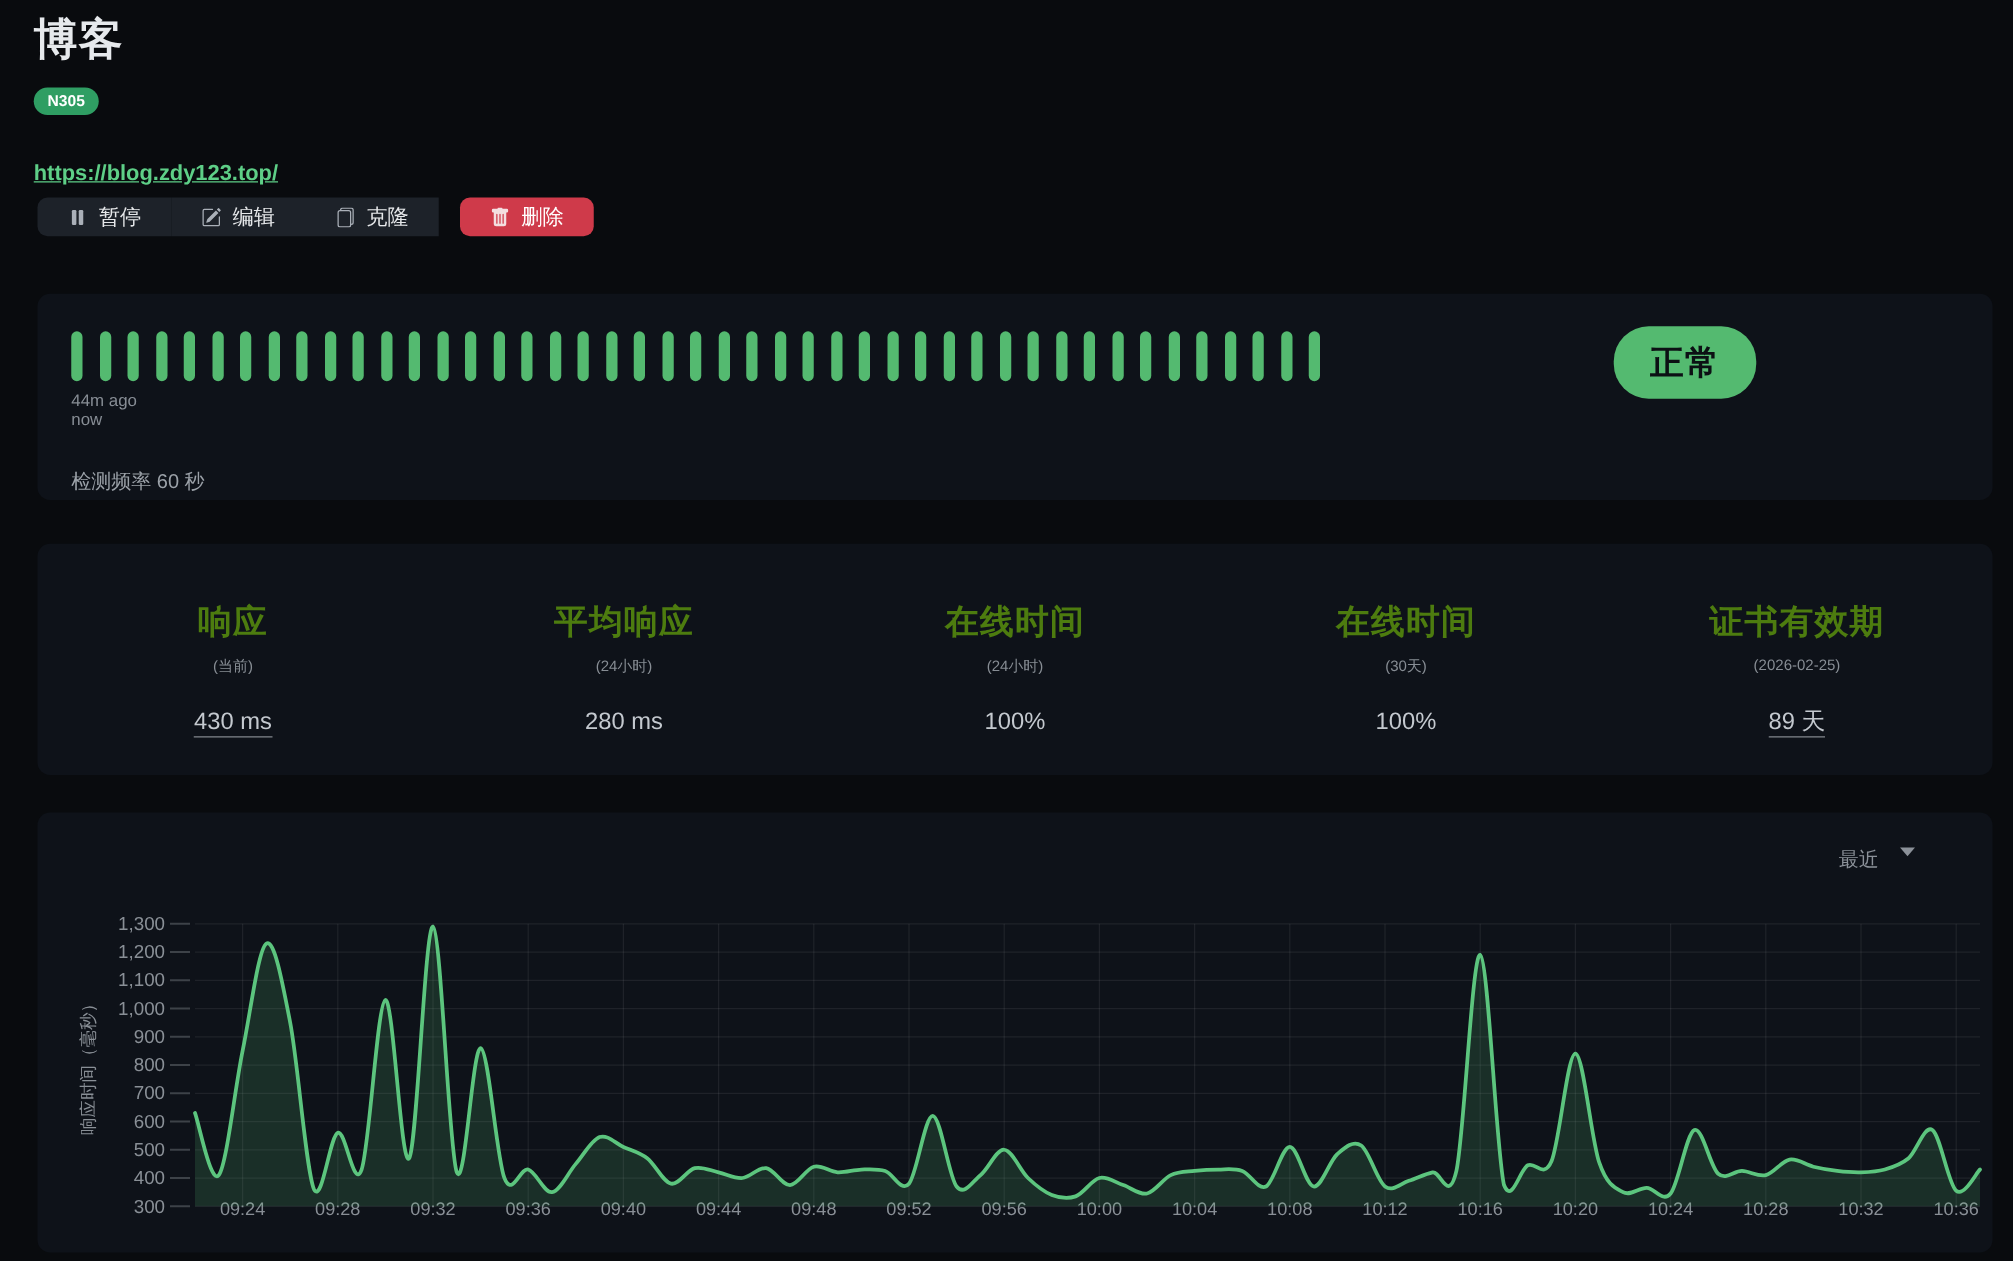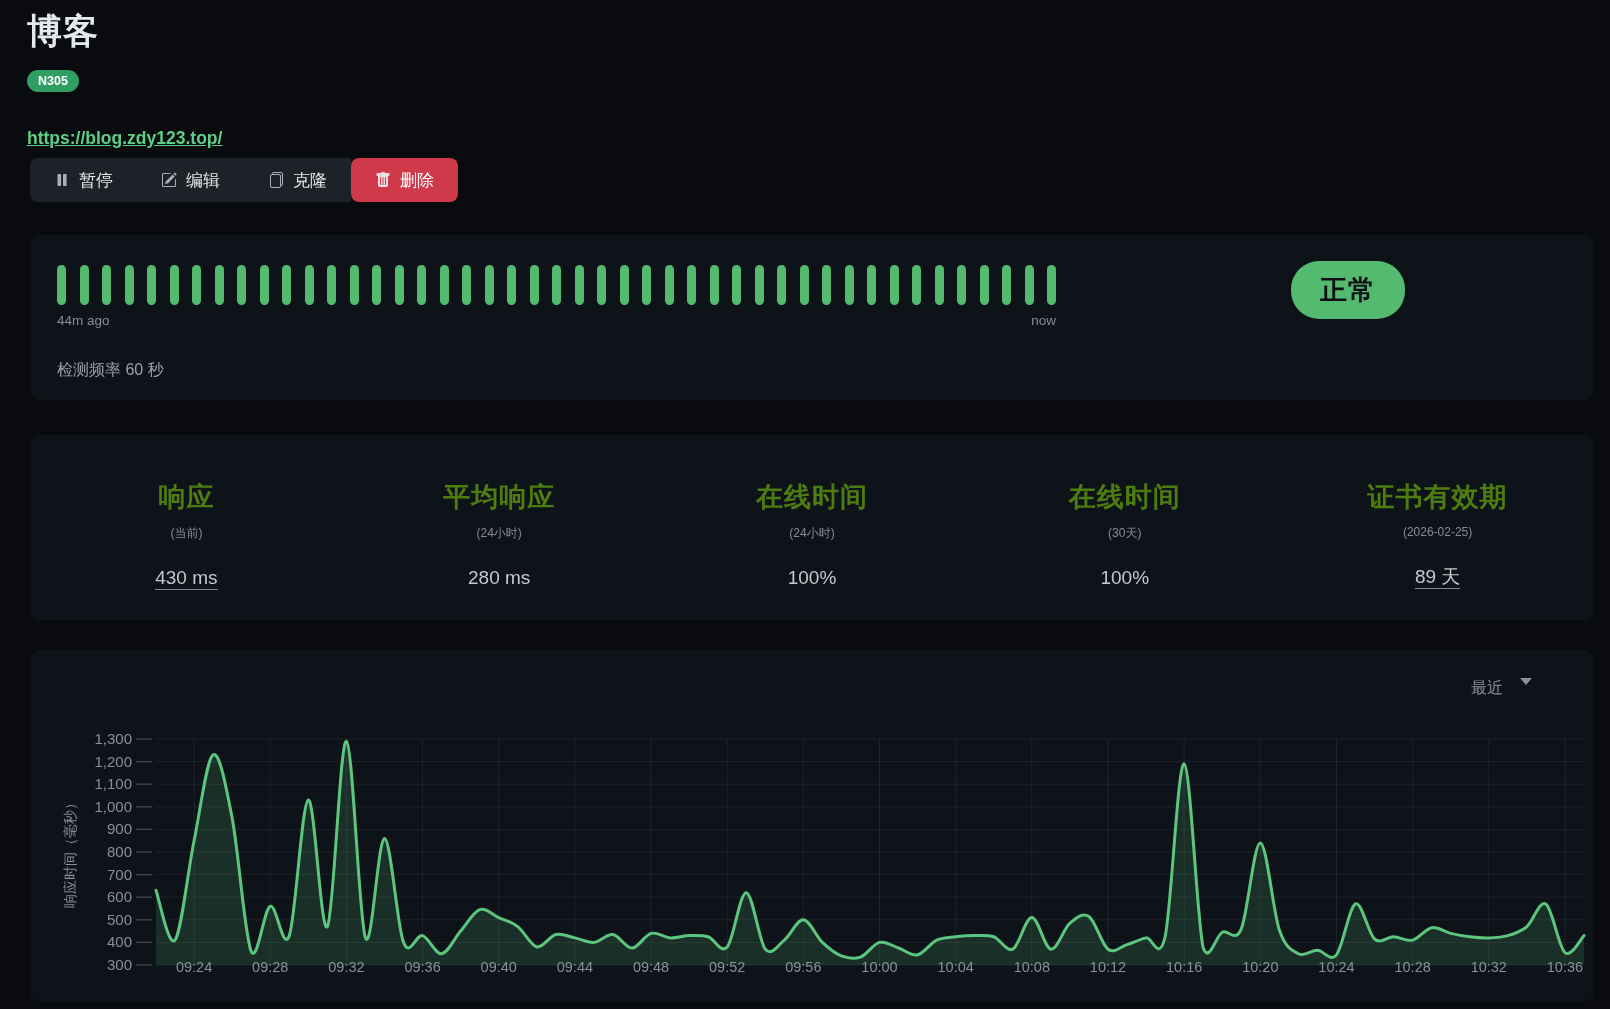--- a/index.html
+++ b/index.html
@@ -19,39 +19,39 @@
     padding:4px 11px; border-radius:12px; display:inline-block;
   }
   .url {
     position:absolute; left:27px; top:106px;
     color:#5ecf87; font-size:17.5px; font-weight:700; text-decoration:underline; cursor:pointer;margin-top:22px;
   }
 
   
   .btn-group { position:absolute; left:30px; top:158px; height:44px; display:flex; border-radius:8px; }
   .btn {
-    display:flex; align-items:center; gap:9px; padding:0 24px; height:44px;
+    display:flex; align-items:center; gap:9px; padding:0 24px; height:31px;
     background:#1d2229; color:#e6e8ea; font-size:17px; cursor:pointer; border:none;
   }
   .btn:first-child { border-radius:8px 0 0 8px; }
   .btn svg { width:16px; height:16px; fill:#aab0b8; }
-  .btn.danger { background:#cf3a4a; color:#fff; border-radius:8px; }
+  .btn.danger { background:#cf3a4a; color:#fff; border-radius:8px;margin-left:17px; }
   .btn.danger svg { fill:#f4dde0; }
 
   
   .card { position:absolute; left:30px; width:1564px; background:#0e1219; border-radius:10px; }
   .status-card { top:235px; height:165px; padding:30px 27px 0 27px; }
   .stats-card  { top:435px; height:185px; display:flex; align-items:flex-start; padding-top:44px; }
   .chart-card  { top:650px; height:352px; }
 
   
   .beats-wrap { width:999px; }
   .beats { display:flex; gap:13.5px; height:40px; align-items:stretch; }
   .beat { width:9px; border-radius:5px; background:#54ba70; }
-  .beat-times { display:flex; justify-content:space-between; margin-top:8px; font-size:13.5px; color:#878d95; }
+  .beat-times { display:flex; justify-content:space-between; margin-top:8px; font-size:13.5px; color:#878d95;flex-direction:column; }
   .freq { margin-top:32px; font-size:16px; color:#9ba1a8; }
   .status-badge {
     position:absolute; top:26px; right:189px;
     background:#54ba70; color:#0c1014; font-size:27px; font-weight:700;
     padding:11px 29px; border-radius:28px; letter-spacing:1px;
   }
 
   
   .stat-col { flex:1; text-align:center; }
   .stat-title { font-size:27px; color:#4d7c0f; font-weight:700; letter-spacing:1px; }

